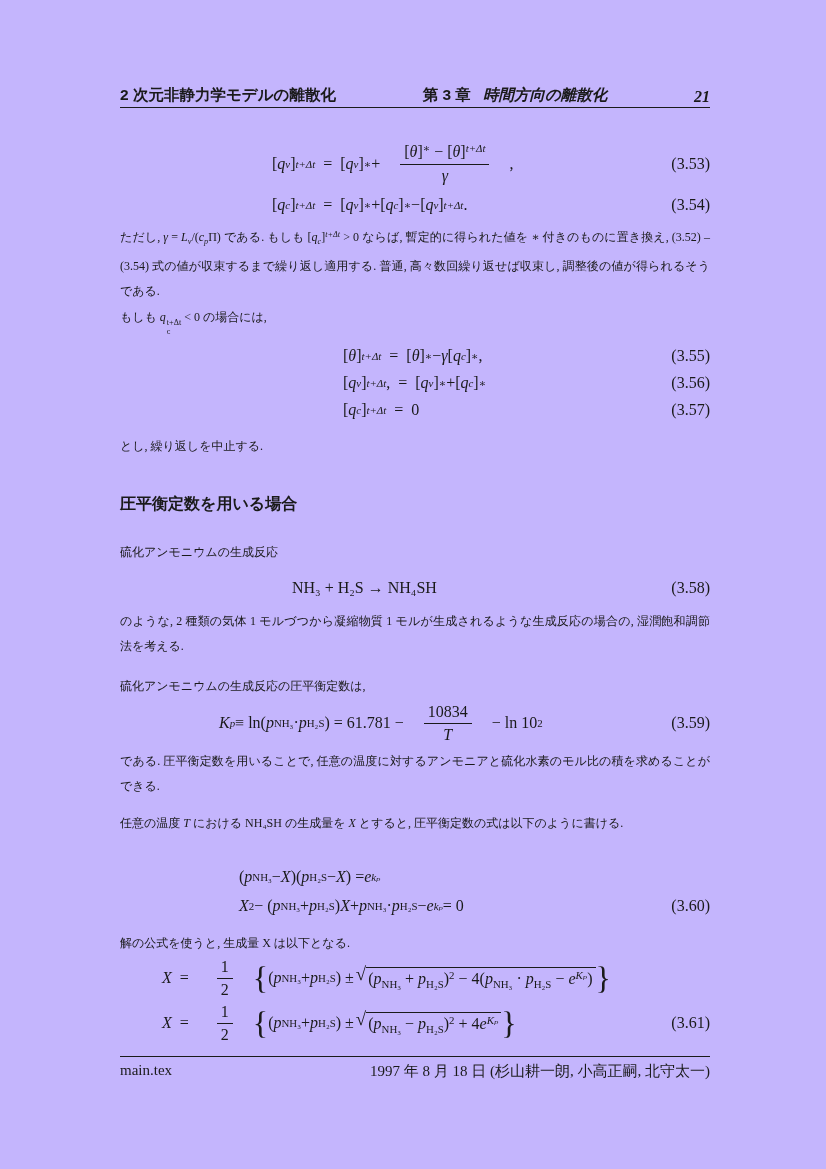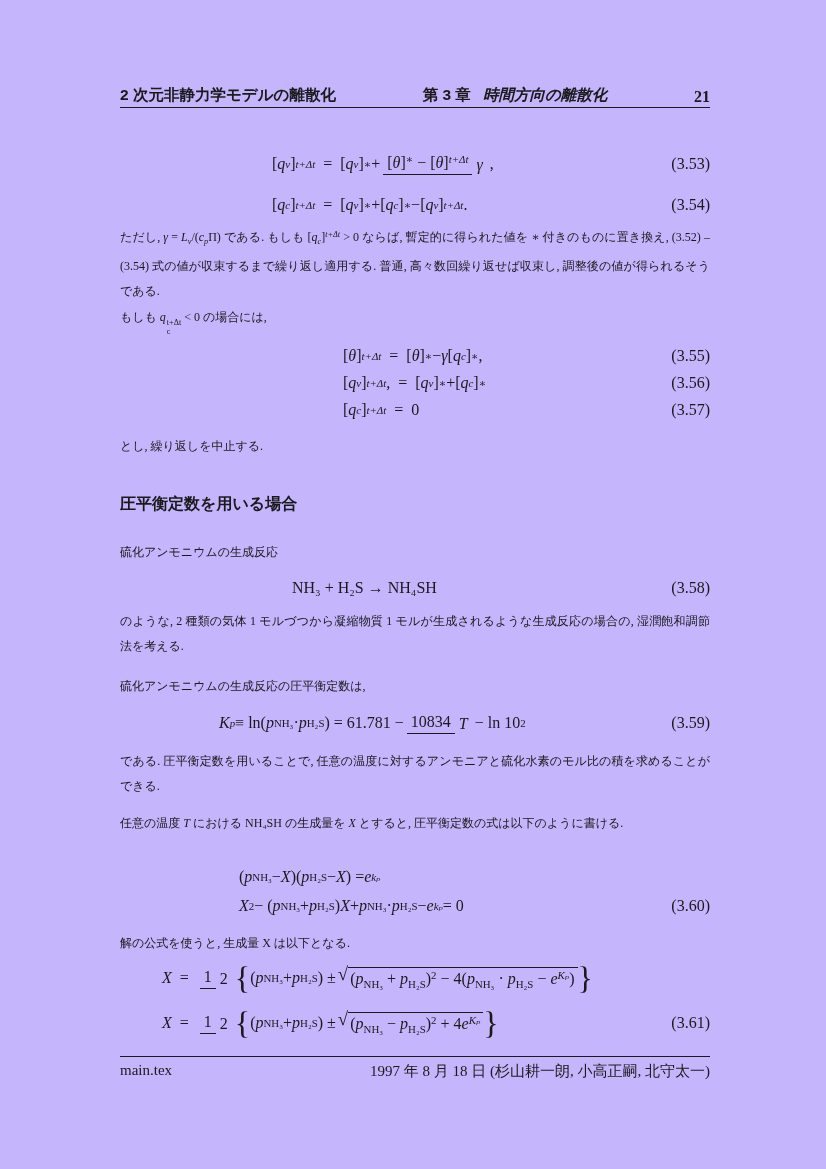--- a/index.html
+++ b/index.html
@@ -13,21 +13,21 @@
   }
   .content{position:absolute;left:120px;top:0;width:590px;height:100%;}
 
   
   .header{position:absolute;left:0;top:84px;width:100%;height:22px;
     display:flex;align-items:flex-end;
     font-family:"Liberation Sans","DejaVu Sans",sans-serif;
     font-weight:bold;font-size:15.5px;}
   .header .chap{margin-left:auto;}
   .header .ctitle{margin-left:12px;font-style:italic;}
-  .header .pnum{margin-left:auto;font-family:"Liberation Serif","DejaVu Serif",serif;font-size:16px;}
+  .header .pnum{margin-left:auto;font-family:"Liberation Serif","DejaVu Serif",serif;font-size:16px;font-style:italic;}
   .rule{position:absolute;left:0;width:100%;border-top:1px solid #1a1a1a;height:0;}
   .footer{position:absolute;left:0;top:1062px;width:100%;
     display:flex;justify-content:space-between;font-size:15px;}
 
   
   .para{position:absolute;left:0;width:590px;margin:0;
     font-size:12px;line-height:25px;text-align:justify;}
 
   .subheading{position:absolute;left:0;margin:0;
     font-family:"Liberation Sans","DejaVu Sans",sans-serif;
@@ -40,22 +40,22 @@
 
   
   .m-n{font-style:normal;}
   .m-i{font-style:italic;}
   .m-sub{font-size:68%;vertical-align:-0.32em;font-style:italic;}
   .m-sup{font-size:68%;vertical-align:0.5em;font-style:italic;}
   .m-subn{font-size:68%;vertical-align:-0.32em;font-style:normal;}
   .m-supn{font-size:68%;vertical-align:0.5em;font-style:normal;}
   .m-rel{padding:0 8px;font-style:normal;}
   .m-big{font-size:200%;font-style:normal;line-height:1;vertical-align:-0.12em;font-weight:400;}
-  .frac{display:inline-flex;align-items:center;
-    vertical-align:-0.85em;margin:0 3px;line-height:1.25;text-align:center;}
+  .frac{display:inline-flex;flex-direction:column;align-items:center;
+    vertical-align:-0.85em;margin:0 20px;line-height:1.25;text-align:center;}
   .frac .num{display:block;border-bottom:1px solid currentColor;padding:0 4px 1px 4px;}
   .frac .den{display:block;padding:1px 4px 0 4px;}
   .sqrt{display:inline-flex;align-items:flex-start;margin-left:2px;}
   .sqrt .radical{font-size:118%;line-height:1;transform:translateY(-2px);}
   .sqrt .radicand{border-top:1.2px solid currentColor;padding:1px 3px 0 2px;}
   .stack{display:inline-flex;flex-direction:column;align-items:flex-start;
     font-size:68%;line-height:1.05;vertical-align:-0.5em;margin-left:1px;}
   .stack .stack-sup,.stack .stack-sub{display:block;font-style:italic;}
 </style>
 </head>

